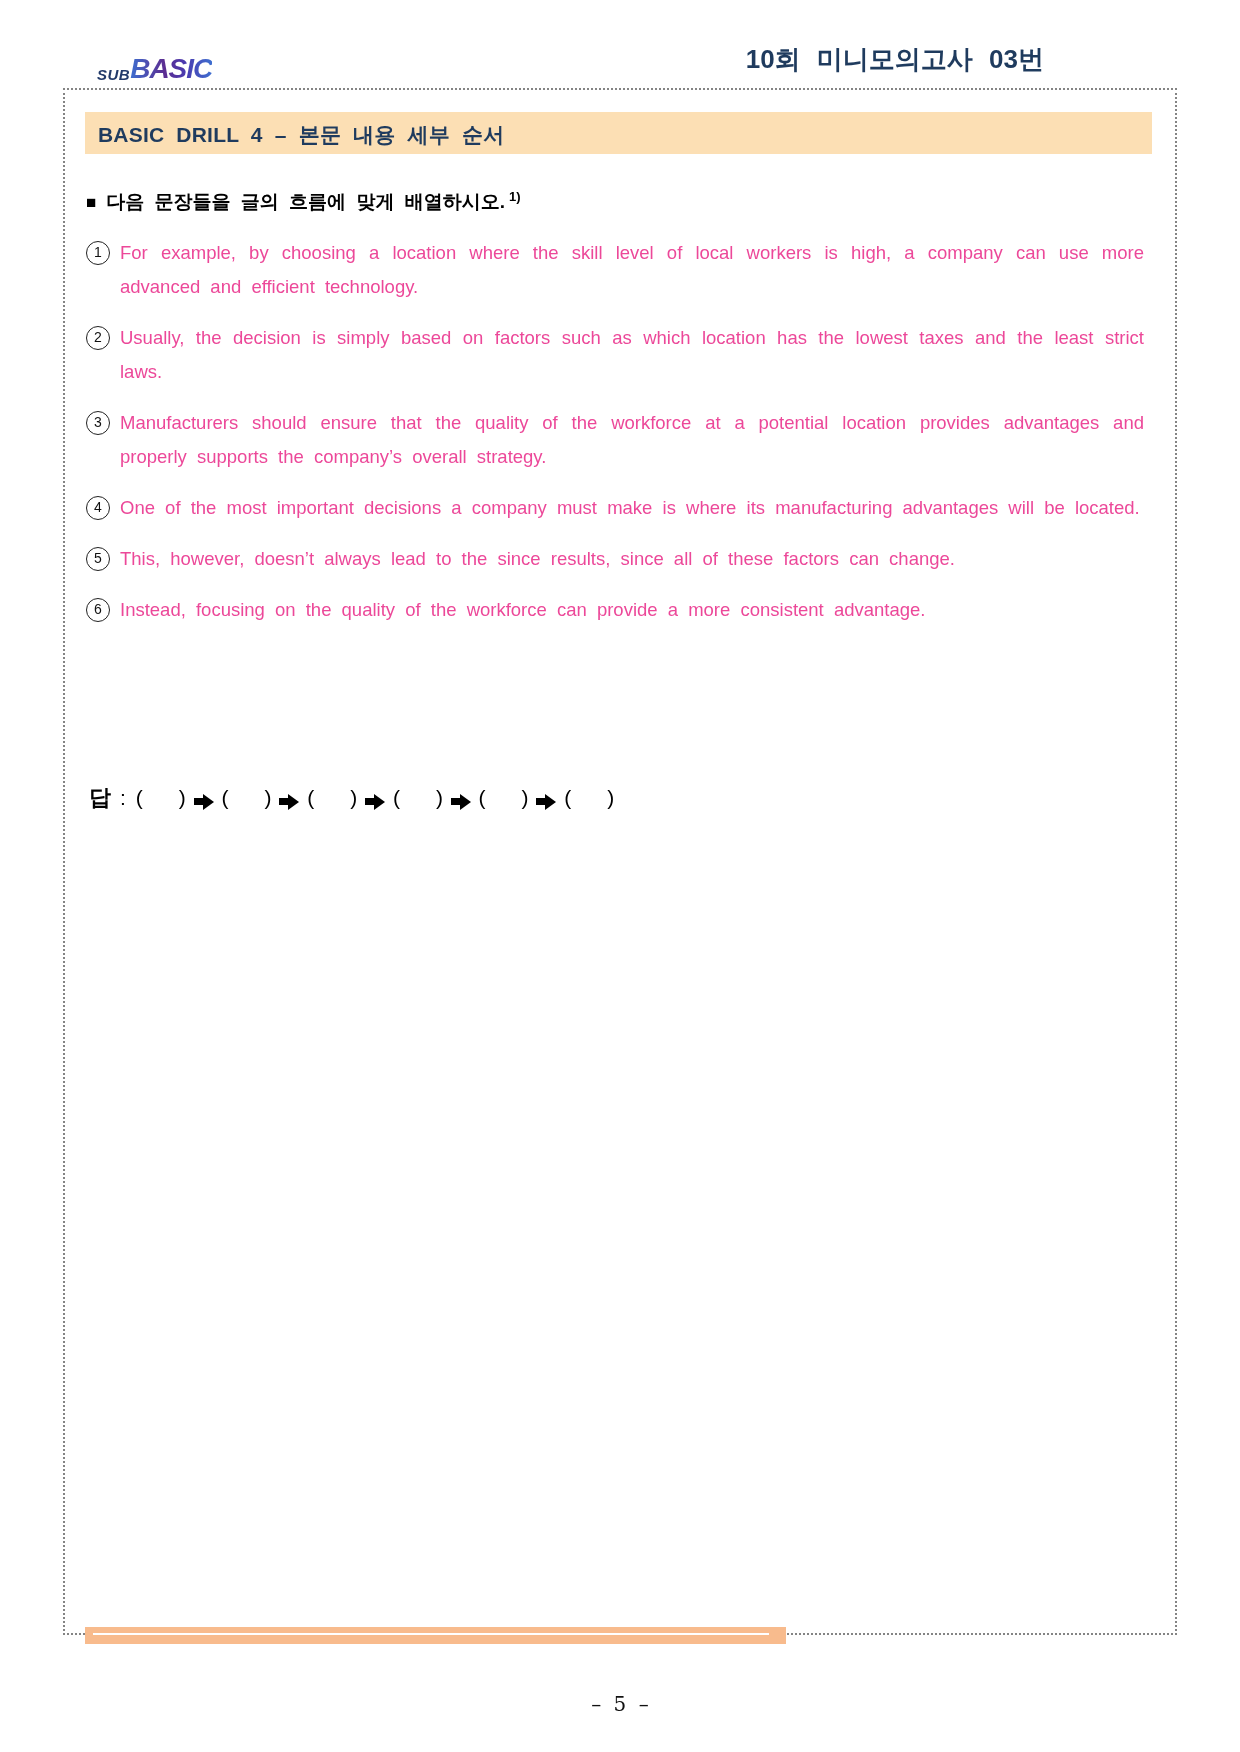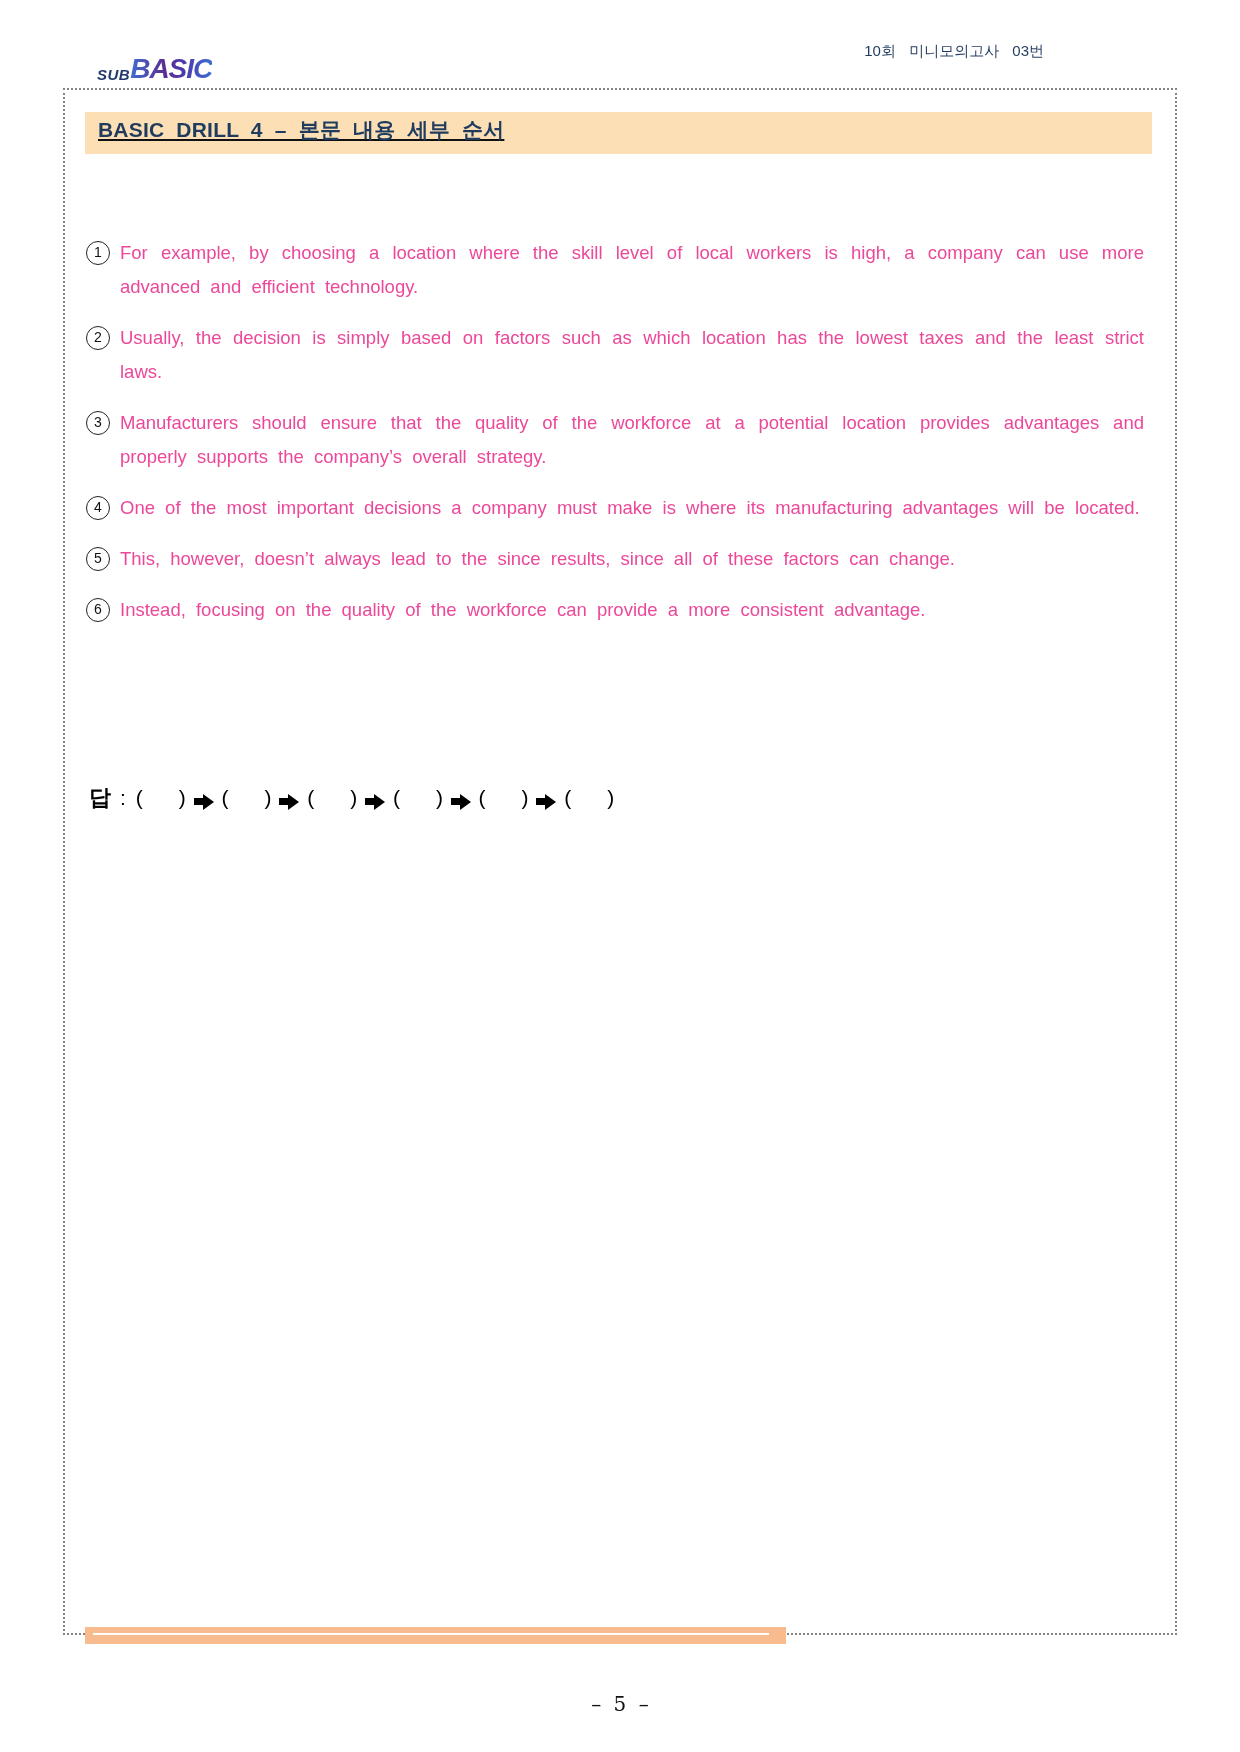--- a/index.html
+++ b/index.html
@@ -23,37 +23,37 @@
     font-size: 15px; color: #223A6A; letter-spacing: 0.5px;
   }
   .logo-text {
     font-size: 28px; letter-spacing: -1px; line-height: 1;
     background: linear-gradient(90deg, #3E6FD0 0%, #5C2D91 42%, #4A3BB0 68%, #3E6FD0 100%);
     -webkit-background-clip: text; background-clip: text;
     color: transparent; -webkit-text-fill-color: transparent;
   }
   .header-right {
     position: absolute; top: 42px; right: 196px;
-    font-size: 15px; font-weight: normal; color: #1F3B5E;
+    font-size: 26px; font-weight: bold; color: #1F3B5E;
     word-spacing: 9px; white-space: nowrap;
   }
 
   
   .drill-box {
     position: absolute; left: 63px; top: 88px;
     width: 1114px; height: 1547px;
     border: 2px dotted #848484;
   }
 
   .title-bar {
     position: absolute; left: 20px; top: 22px;
     width: 1067px; height: 42px;
     background: #FCDFB4;
-    display: flex; 
-    padding-left: 13px; padding-top: 4px; text-decoration: underline;
+    display: flex; align-items: center;
+    padding-left: 13px; padding-top: 4px;
   }
   .title-bar-label {
     font-size: 21px; font-weight: bold; color: #1F3B5E;
     word-spacing: 6px; letter-spacing: 0.2px;
   }
 
   .instruction {
     position: absolute; left: 21px; top: 99px;
     font-size: 19px; font-weight: bold; color: #000;
     word-spacing: 5px; white-space: nowrap;
@@ -132,20 +132,23 @@
 </div>
 
 <div class="header-right">10회 미니모의고사 03번</div>
 
 <div class="drill-box">
 
   <div class="title-bar">
     <span class="title-bar-label">BASIC DRILL 4 – 본문 내용 세부 순서</span>
   </div>
 
+  <div class="instruction">
+    <span class="bullet">■</span><span>다음 문장들을 글의 흐름에 맞게 배열하시오.</span><sup>1)</sup>
+  </div>
 
   <div class="items">
   <div class="item">
     <span class="item-num">1</span>
     <span class="item-text">For example, by choosing a location where the skill level of local workers is high, a company can use more advanced and efficient technology.</span>
   </div>
 
   <div class="item">
     <span class="item-num">2</span>
     <span class="item-text">Usually, the decision is simply based on factors such as which location has the lowest taxes and the least strict laws.</span>

